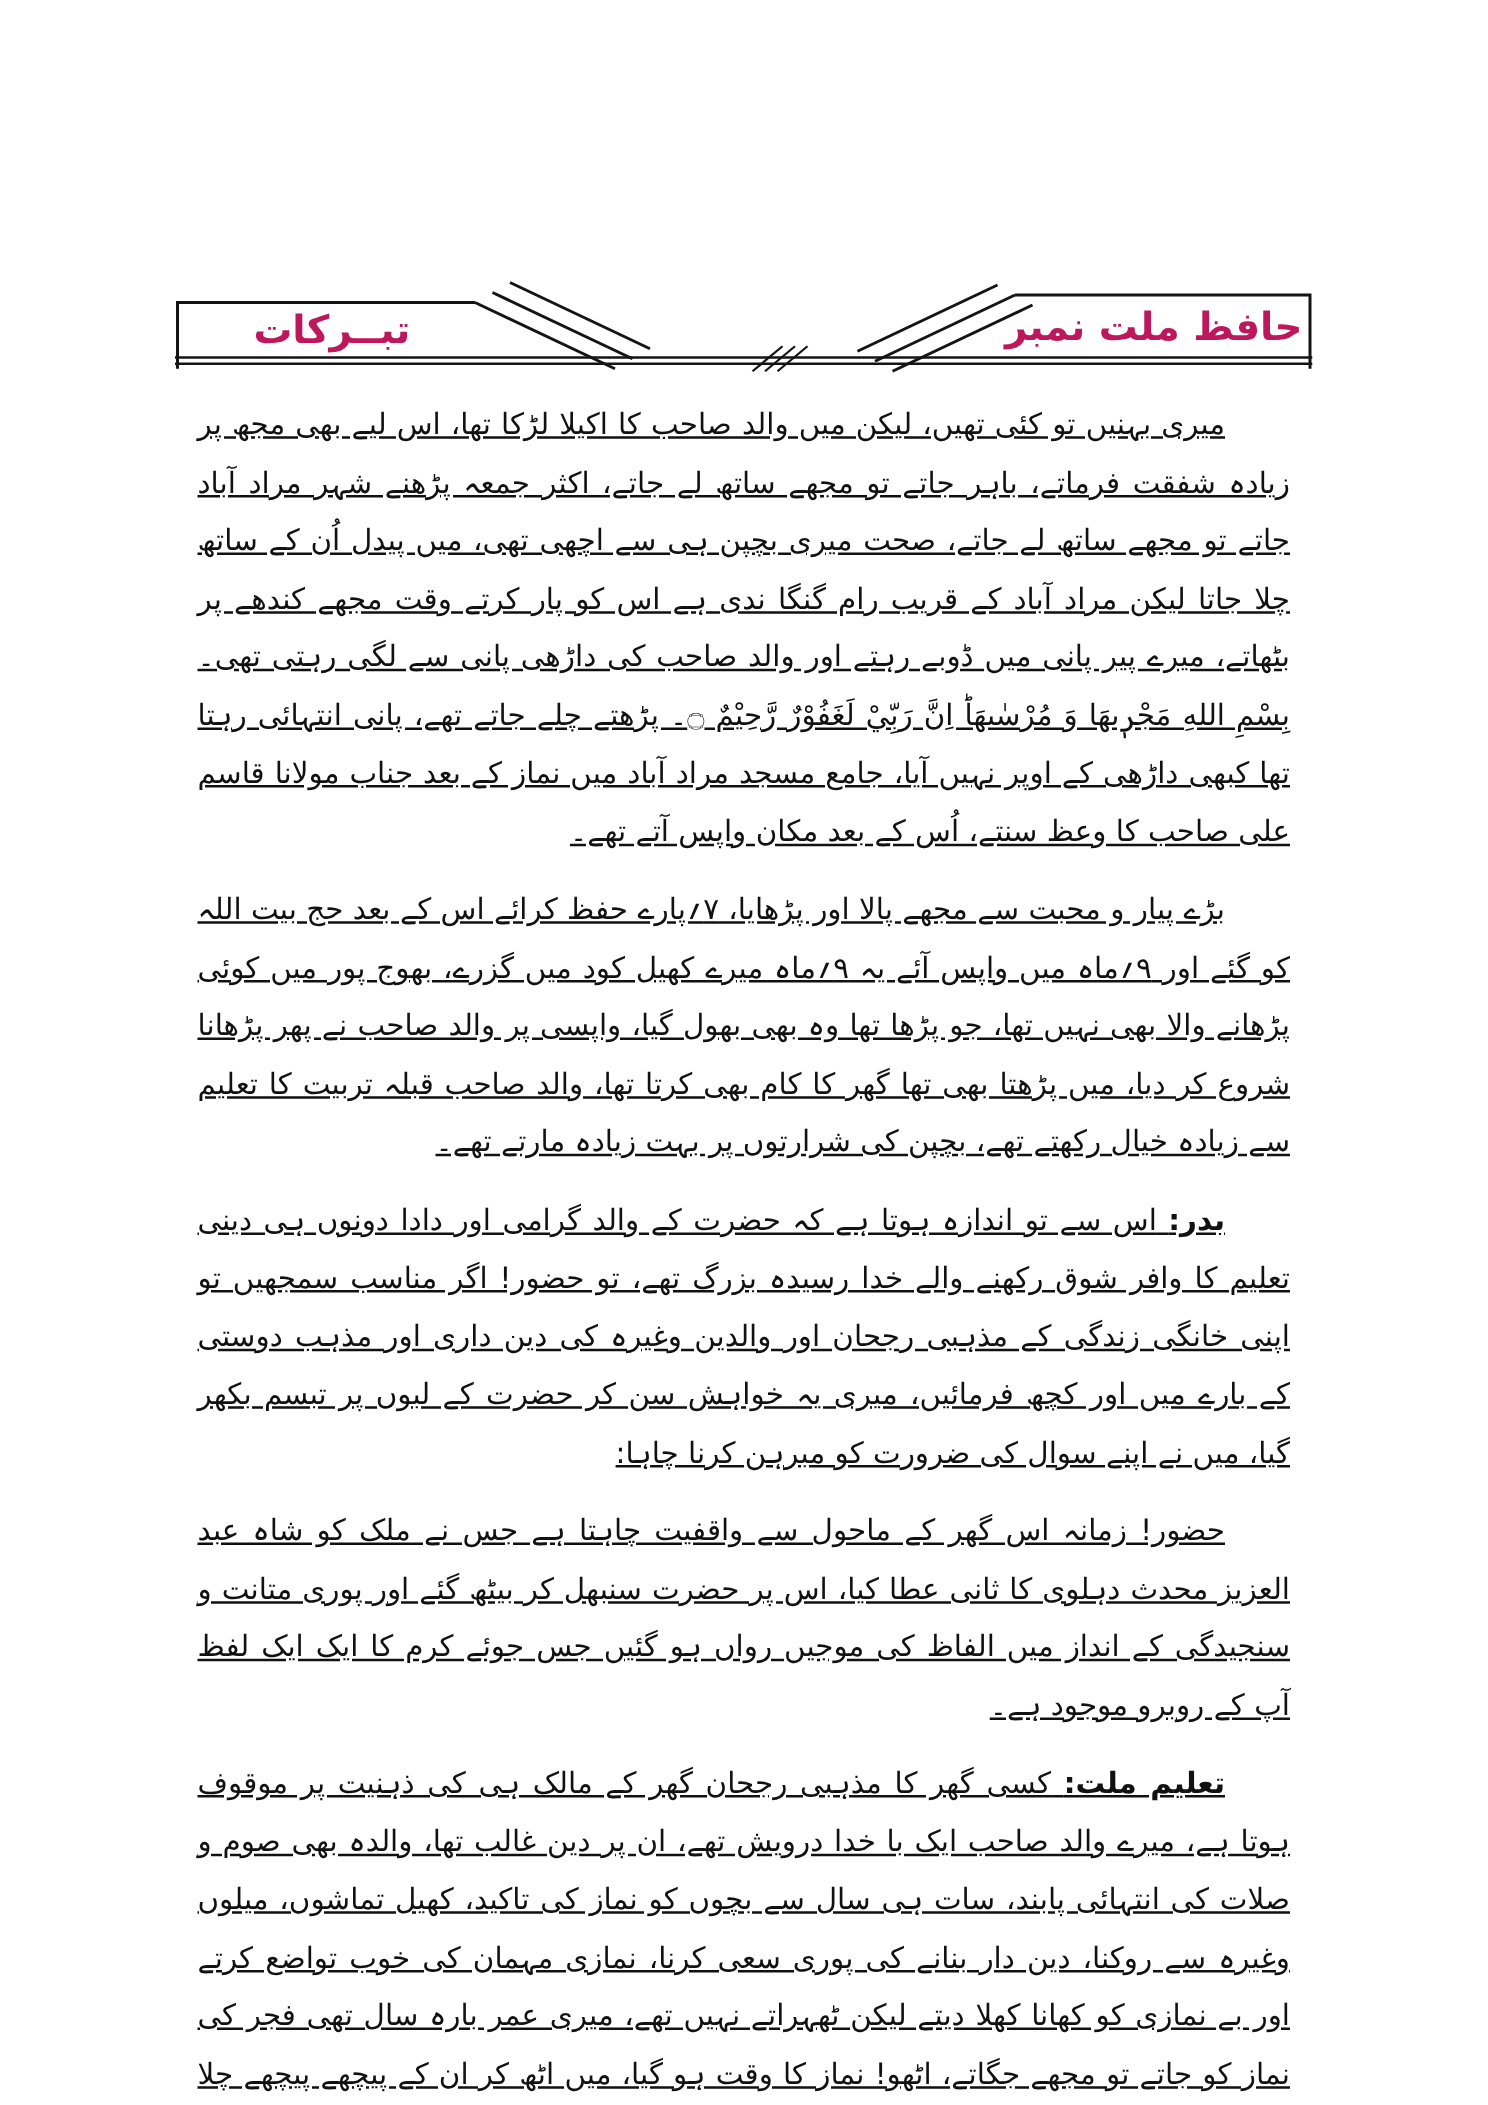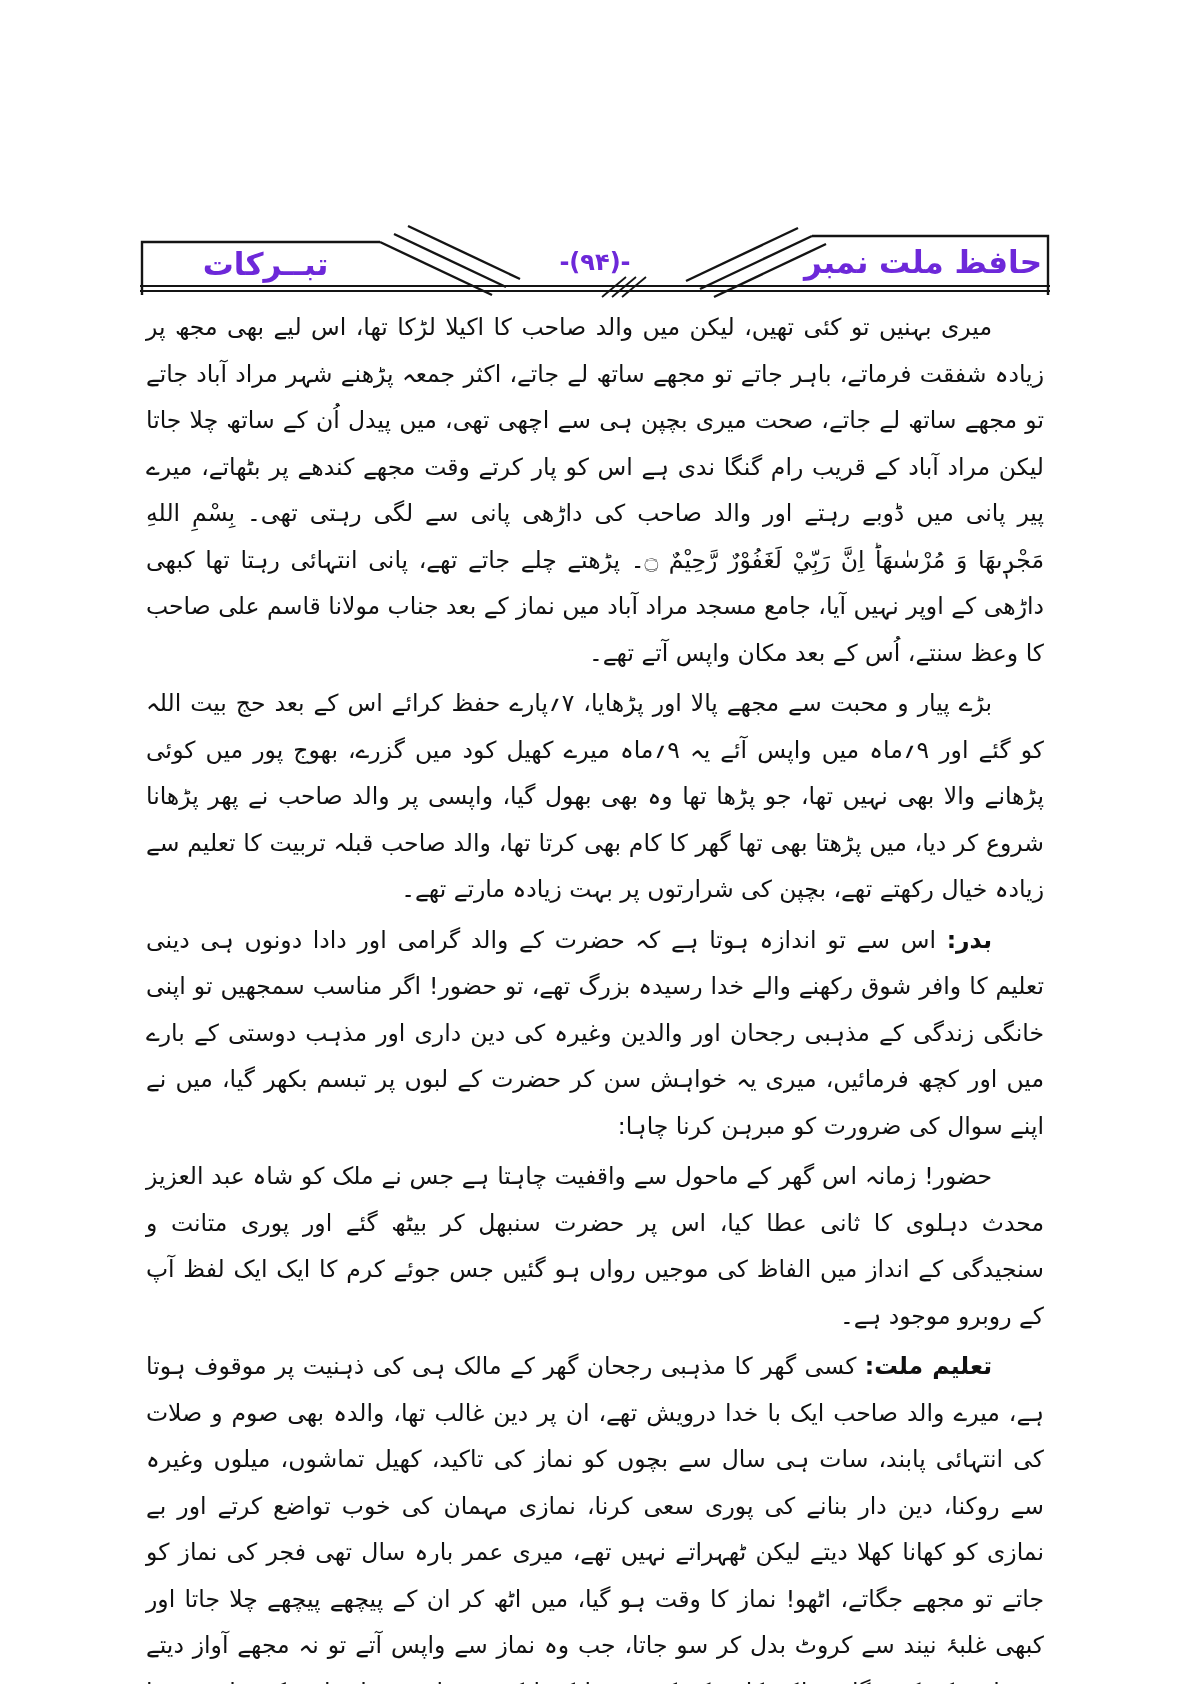--- a/index.html
+++ b/index.html
@@ -11,35 +11,35 @@
     font-family:"DejaVu Sans",sans-serif;
     color:#0d0d0d;
   }
   
   .header{
     position:absolute;left:140px;top:222px;width:910px;height:78px;
   }
   .header svg{position:absolute;left:0;top:0;}
   .hdr-label{
     position:absolute;direction:rtl;white-space:nowrap;
-    font-weight:bold;color:#6d28d9;
+    font-weight:bold;color:#be185d;
   }
   .hdr-left{left:18px;top:24px;width:215px;text-align:center;font-size:31px;letter-spacing:1px;}
   .hdr-right{right:8px;top:22px;width:225px;text-align:center;font-size:31px;}
   .hdr-page{left:0;right:0;top:26px;text-align:center;font-size:24px;direction:rtl;font-weight:bold;}
   
   .article{
     position:absolute;left:142px;right:142px;top:300px;
     direction:rtl;
     text-align:justify;
     font-size:23.5px;
     line-height:46.5px;
     color:#111111;
   }
-  .article p{margin:4px;text-indent:52px;}
+  .article p{margin:16px;text-indent:52px;text-decoration:underline;}
   .leader{font-weight:bold;}
 </style>
 </head>
 <body>
 
 <div class="page">
 
   <div class="header">
     <svg width="910" height="78" viewBox="0 0 910 78">
       <g stroke="#141414" stroke-width="2.4" fill="none">
@@ -68,21 +68,20 @@
         <g stroke-width="1.8">
           <line x1="462" y1="75" x2="486" y2="55"></line>
           <line x1="472" y1="75" x2="496" y2="55"></line>
           <line x1="482" y1="75" x2="506" y2="55"></line>
         </g>
       </g>
     </svg>
 
     <div class="hdr-label hdr-left">تبــرکات</div>
 
-    <div class="hdr-label hdr-page">-(۹۴)-</div>
 
     <div class="hdr-label hdr-right">حافظ ملت نمبر</div>
   </div>
 
   <div class="article">
 
     <p>
       <span>میری بہنیں تو کئی تھیں، لیکن میں والد صاحب کا اکیلا لڑکا تھا، اس لیے بھی مجھ پر زیادہ شفقت فرماتے، باہر جاتے تو مجھے ساتھ لے جاتے، اکثر جمعہ پڑھنے شہر مراد آباد جاتے تو مجھے ساتھ لے جاتے، صحت میری بچپن ہی سے اچھی تھی، میں پیدل اُن کے ساتھ چلا جاتا لیکن مراد آباد کے قریب رام گنگا ندی ہے اس کو پار کرتے وقت مجھے کندھے پر بٹھاتے، میرے پیر پانی میں ڈوبے رہتے اور والد صاحب کی داڑھی پانی سے لگی رہتی تھی۔ بِسْمِ اللهِ مَجْرٖىهَا وَ مُرْسٰىهَاؕ اِنَّ رَبِّيْ لَغَفُوْرٌ رَّحِيْمٌ ۝۔ پڑھتے چلے جاتے تھے، پانی انتہائی رہتا تھا کبھی داڑھی کے اوپر نہیں آیا، جامع مسجد مراد آباد میں نماز کے بعد جناب مولانا قاسم علی صاحب کا وعظ سنتے، اُس کے بعد مکان واپس آتے تھے۔</span>
     </p>
 

